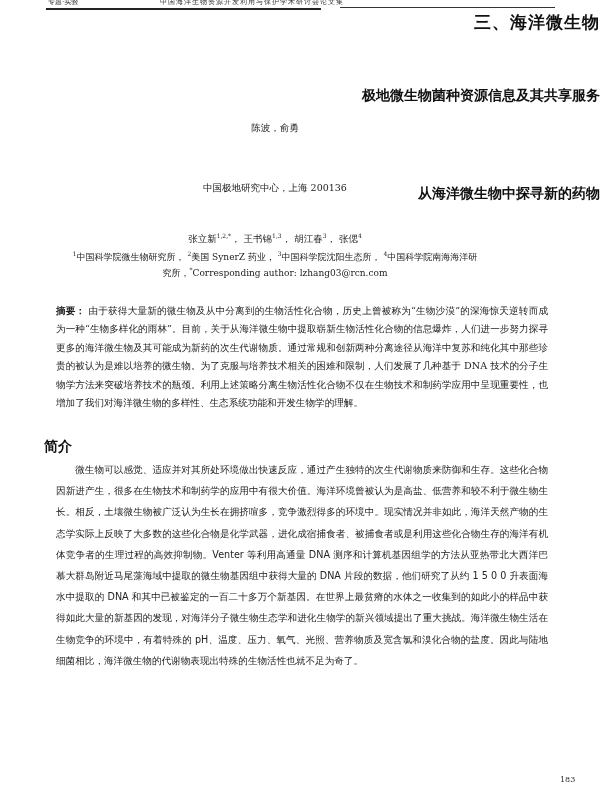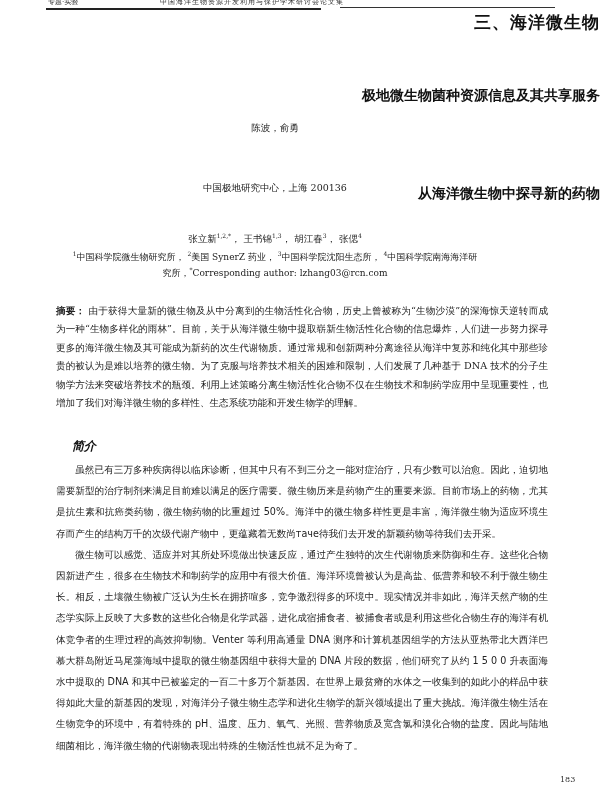--- a/index.html
+++ b/index.html
@@ -30,23 +30,23 @@
       position: absolute; left: 0; width: 550px; text-align: center;
       font-size: 9.5px; color: #222;
     }
     .sup { font-size: 6px; vertical-align: super; }
     .abstract {
       position: absolute; left: 56px; width: 492px; top: 302px;
       font-size: 9.6px; line-height: 18.4px; text-align: justify; color: #222;
     }
     .abstract .label { font-weight: bold; }
     .section-head {
-      position: absolute; left: 72px; top: 438px;
+      position: absolute; left: 44px; top: 438px;
       font-family: "DejaVu Sans", "Liberation Sans", sans-serif;
-      font-weight: bold; font-size: 12px; color: #111; font-style: italic;
+      font-weight: bold; font-size: 14px; color: #111;
     }
     .body-text {
       position: absolute; left: 56px; width: 492px; top: 459px;
       font-family: "DejaVu Sans", "Liberation Sans", sans-serif;
       font-size: 9.6px; line-height: 21.2px; text-align: justify; color: #222;
     }
     .body-text p { margin: 0; text-indent: 2em; }
     .page-number {
       position: absolute; left: 560px; top: 775px; font-size: 8px; color: #333;
     }
@@ -88,17 +88,16 @@
 </div>
 
 <div class="abstract">
   <span class="label">摘要：</span>
   <span>由于获得大量新的微生物及从中分离到的生物活性化合物，历史上曾被称为“生物沙漠”的深海惊天逆转而成为一种“生物多样化的雨林”。目前，关于从海洋微生物中提取崭新生物活性化合物的信息爆炸，人们进一步努力探寻更多的海洋微生物及其可能成为新药的次生代谢物质。通过常规和创新两种分离途径从海洋中复苏和纯化其中那些珍贵的被认为是难以培养的微生物。为了克服与培养技术相关的困难和限制，人们发展了几种基于 DNA 技术的分子生物学方法来突破培养技术的瓶颈。利用上述策略分离生物活性化合物不仅在生物技术和制药学应用中呈现重要性，也增加了我们对海洋微生物的多样性、生态系统功能和开发生物学的理解。</span>
 </div>
 
 <div class="section-head">简介</div>
 
 <div class="body-text">
-  <p>虽然已有三万多种疾病得以临床诊断，但其中只有不到三分之一能对症治疗，只有少数可以治愈。因此，迫切地需要新型的治疗制剂来满足目前难以满足的医疗需要。微生物历来是药物产生的重要来源。目前市场上的药物，尤其是抗生素和抗癌类药物，微生物药物的比重超过 50%。海洋中的微生物多样性更是丰富，海洋微生物为适应环境生存而产生的结构万千的次级代谢产物中，更蕴藏着无数尚таче待我们去开发的新颖药物等待我们去开采。</p>
   <p>微生物可以感觉、适应并对其所处环境做出快速反应，通过产生独特的次生代谢物质来防御和生存。这些化合物因新进产生，很多在生物技术和制药学的应用中有很大价值。海洋环境曾被认为是高盐、低营养和较不利于微生物生长。相反，土壤微生物被广泛认为生长在拥挤喧多，竞争激烈得多的环境中。现实情况并非如此，海洋天然产物的生态学实际上反映了大多数的这些化合物是化学武器，进化成宿捕食者、被捕食者或是利用这些化合物生存的海洋有机体竞争者的生理过程的高效抑制物。Venter 等利用高通量 DNA 测序和计算机基因组学的方法从亚热带北大西洋巴慕大群岛附近马尾藻海域中提取的微生物基因组中获得大量的 DNA 片段的数据，他们研究了从约 1 5 0 0 升表面海水中提取的 DNA 和其中已被鉴定的一百二十多万个新基因。在世界上最贫瘠的水体之一收集到的如此小的样品中获得如此大量的新基因的发现，对海洋分子微生物生态学和进化生物学的新兴领域提出了重大挑战。海洋微生物生活在生物竞争的环境中，有着特殊的 pH、温度、压力、氧气、光照、营养物质及宽含氯和溴化合物的盐度。因此与陆地细菌相比，海洋微生物的代谢物表现出特殊的生物活性也就不足为奇了。</p>
 </div>
 
 <div class="page-number">183</div>
 
 </body></html>

